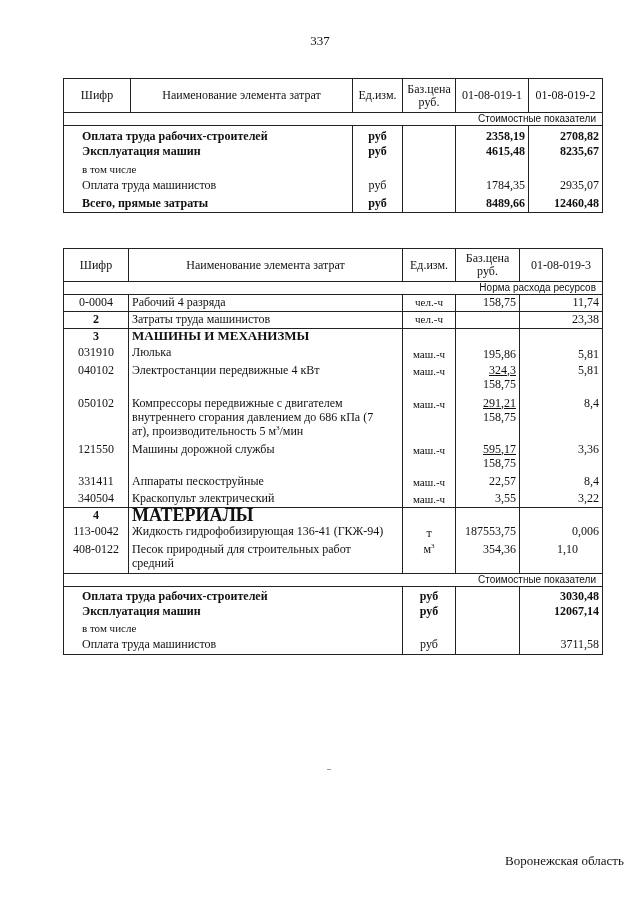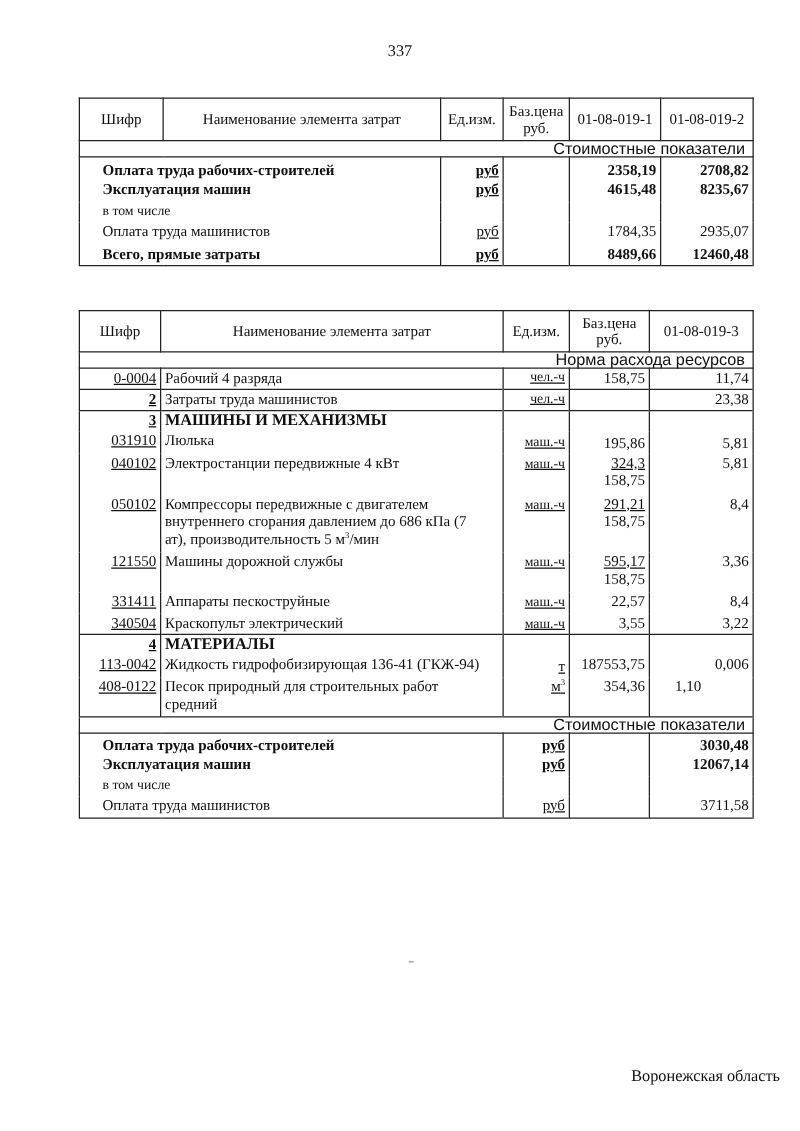--- a/index.html
+++ b/index.html
@@ -8,24 +8,24 @@
   .page-num { position: absolute; top: 33px; left: 0; width: 640px; text-align: center; font-size: 13px; }
   .footer { position: absolute; top: 853px; left: 505px; font-size: 13px; }
   .dot { position: absolute; top: 769px; left: 327px; width: 4px; height: 1px; background: #999; }
 
   table { border-collapse: collapse; position: absolute; left: 63px; table-layout: fixed; }
   td, th { padding: 0 3px; font-weight: normal; vertical-align: top; line-height: 14px; white-space: nowrap; }
   .t1 { top: 78px; width: 539px; }
   .t2 { top: 248px; width: 539px; }
 
   .hdr th { border: 1px solid #222; text-align: center; vertical-align: middle; font-size: 12px; line-height: 13px; }
-  .sub td { border: 1px solid #222; text-align: right; font-family: "Liberation Sans", "DejaVu Sans", sans-serif; font-size: 13px; line-height: 12px; padding-right: 6px; }
+  .sub td { border: 1px solid #222; text-align: right; font-family: "Liberation Sans", "DejaVu Sans", sans-serif; font-size: 10px; line-height: 12px; padding-right: 6px; }
   .b { font-weight: bold; }
   .r { text-align: right; }
-  .c { text-align: right; text-decoration: underline; }
+  .c { text-align: center; }
   .u { text-decoration: underline; }
   .vl { border-left: 1px solid #222; }
   .vr { border-right: 1px solid #222; }
   .bt { border-top: 1px solid #222; }
   .bb { border-bottom: 1px solid #222; }
   .small { font-size: 11px; }
   sup { font-size: 7px; line-height: 0; }
 </style>
 </head>
 <body>
@@ -175,41 +175,41 @@
   <tr style="height:17px" class="bb">
     <td class="vl c">340504</td>
     <td class="vl">Краскопульт электрический</td>
     <td class="vl c small" style="padding-top:1px">маш.-ч</td>
     <td class="vl r">3,55</td>
     <td class="vl vr r">3,22</td>
   </tr>
 
   <tr style="height:16px">
     <td class="vl c b">4</td>
-    <td class="vl b" style="font-size:13px">МАТЕРИАЛЫ</td>
+    <td class="vl b" style="font-size:18px">МАТЕРИАЛЫ</td>
     <td class="vl"></td>
     <td class="vl"></td>
     <td class="vl vr"></td>
   </tr>
   <tr style="height:18px">
     <td class="vl c">113-0042</td>
     <td class="vl">Жидкость гидрофобизирующая 136-41 (ГКЖ-94)</td>
     <td class="vl c" style="padding-top:2px">т</td>
     <td class="vl r">187553,75</td>
     <td class="vl vr r">0,006</td>
   </tr>
   <tr style="height:32px">
     <td class="vl c">408-0122</td>
     <td class="vl">
       <span>Песок природный для строительных работ</span><br>
       <span>средний</span>
     </td>
     <td class="vl c"><span>м</span><sup>3</sup></td>
     <td class="vl r">354,36</td>
-    <td class="vl vr" style="text-align:center;padding-right:24px">1,10</td>
+    <td class="vl vr" style="text-align:right;padding-right:24px">1,10</td>
   </tr>
 
   <tr class="sub">
     <td colspan="5">Стоимостные показатели</td>
   </tr>
   <tr style="height:17px">
     <td class="vl b" colspan="2" style="padding-left:18px;padding-top:2px">Оплата труда рабочих-строителей</td>
     <td class="vl c b" style="padding-top:2px">руб</td>
     <td class="vl"></td>
     <td class="vl vr r b" style="padding-top:2px">3030,48</td>

